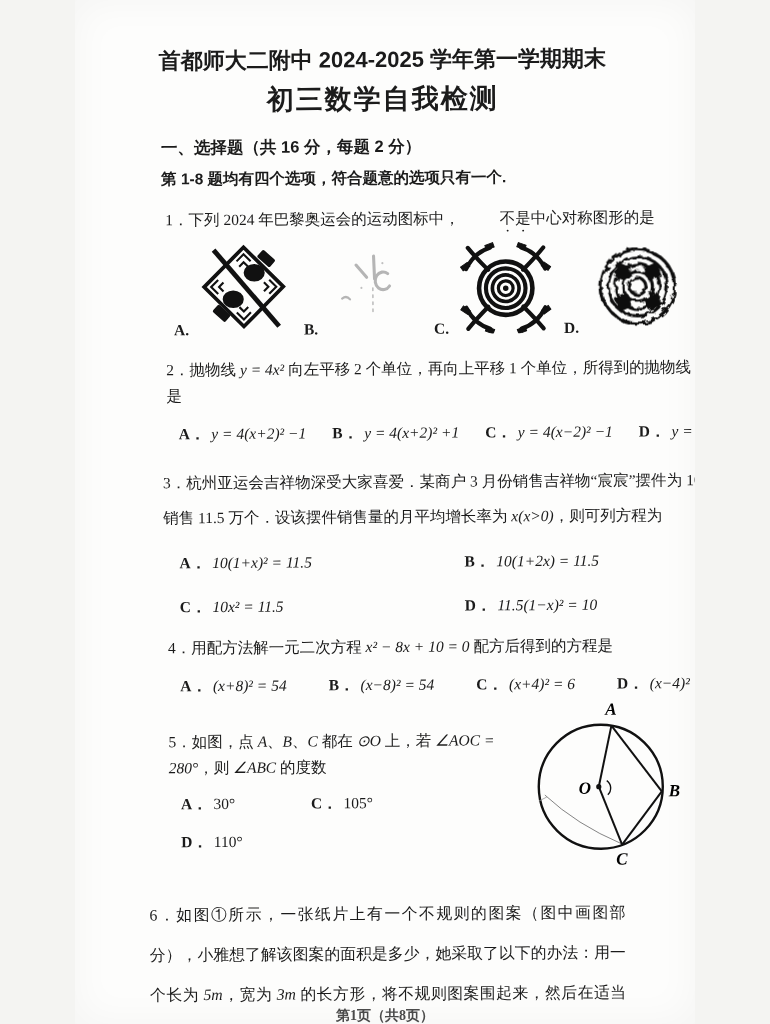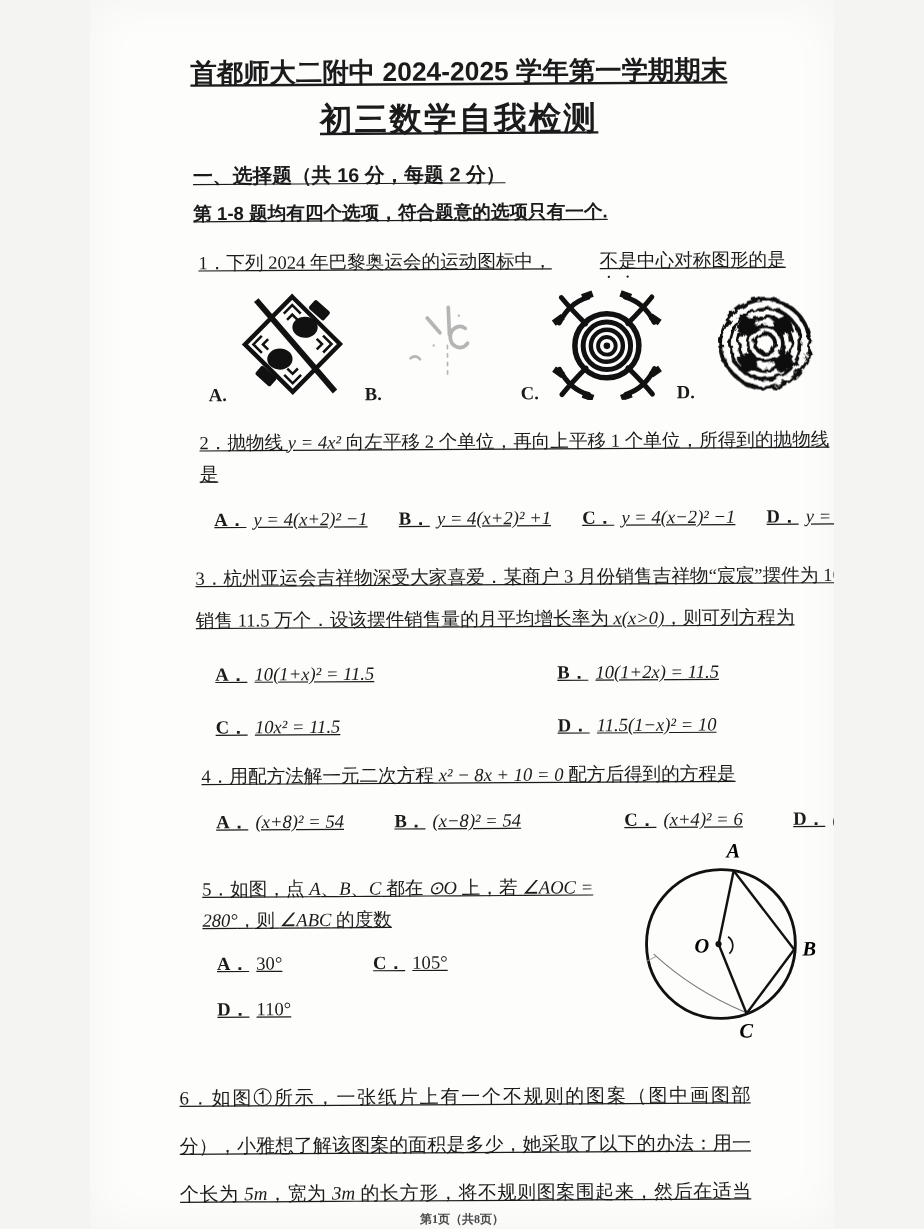--- a/index.html
+++ b/index.html
@@ -5,21 +5,20 @@
   html,body{margin:0;padding:0;background:#f4f4f2;}
   .sheet{
     position:relative;
     width:620px;height:1024px;
     margin:0 auto;
     background:#fdfdfc;
     overflow:hidden;
     font-family:"Liberation Serif", serif;
     color:#1b1b1b;
     box-shadow:inset 0 0 40px rgba(0,0,0,0.04);
-    text-decoration:underline;
   }
   .tilt{transform:rotate(-0.35deg);transform-origin:50% 40%;}
   .title1{margin:44px 0 0 0;text-align:center;font-family:"Liberation Sans",sans-serif;
     font-weight:700;font-size:22px;line-height:32px;}
   .title2{margin:4px 0 0 0;text-align:center;font-family:"Liberation Sans",sans-serif;
     font-weight:700;font-size:27px;line-height:38px;letter-spacing:2px;}
   .sec-head{margin:16px 0 0 88px;font-family:"Liberation Sans",sans-serif;
     font-weight:700;font-size:16.5px;line-height:24px;}
   .instr{margin:8px 0 0 88px;font-family:"Liberation Sans",sans-serif;
     font-weight:700;font-size:15.5px;line-height:24px;}
@@ -42,21 +41,21 @@
   .q5wrap{display:flex;margin:14px 0 0 0;}
   .q5left{width:520px;}
   .q5left .stem{margin-left:92px;}
   .q5grid{display:grid;grid-template-columns:130px 160px;row-gap:12px;
     margin:10px 0 0 104px;font-size:15.5px;line-height:26px;}
   .q5diag{width:185px;margin-top:-14px;}
   
   .q6{margin:14px 72px 0 72px;font-size:15.8px;line-height:40px;text-align:justify;}
   .footer{position:absolute;left:0;right:0;bottom:0;height:18px;overflow:hidden;
     text-align:center;color:#4a4a4a;filter:blur(0.6px);}
-  .footer span{font-size:10px;line-height:16px;font-weight:700;}
+  .footer span{font-size:14px;line-height:16px;font-weight:700;}
 </style>
 </head>
 <body>
 
 <div class="sheet">
   <div class="tilt">
 
     <div class="title1">首都师大二附中 2024-2025 学年第一学期期末</div>
     <div class="title2">初三数学自我检测</div>
 
@@ -178,21 +177,21 @@
       <span><span class="optlabel">A．</span><span class="math">10(1+x)² = 11.5</span></span>
       <span><span class="optlabel">B．</span><span class="math">10(1+2x) = 11.5</span></span>
       <span><span class="optlabel">C．</span><span class="math">10x² = 11.5</span></span>
       <span><span class="optlabel">D．</span><span class="math">11.5(1−x)² = 10</span></span>
     </div>
 
     <div class="stem" style="margin-top:14px;"><span>4．用配方法解一元二次方程 </span><span class="math">x² − 8x + 10 = 0</span><span> 配方后得到的方程是</span></div>
     <div class="optrow">
       <span class="opt" style="margin-right:42px;"><span class="optlabel">A．</span><span class="math">(x+8)² = 54</span></span>
       <span class="opt" style="margin-right:42px;"><span class="optlabel">B．</span><span class="math">(x−8)² = 54</span></span>
-      <span class="opt" style="margin-right:42px;margin-left:44px;"><span class="optlabel">C．</span><span class="math">(x+4)² = 6</span></span>
+      <span class="opt" style="margin-right:42px;"><span class="optlabel">C．</span><span class="math">(x+4)² = 6</span></span>
       <span class="opt"><span class="optlabel">D．</span><span class="math">(x−4)² = 6</span></span>
     </div>
 
     <div class="q5wrap">
       <div class="q5left">
         <div class="stem"><span>5．如图，点 </span><span class="math">A</span><span>、</span><span class="math">B</span><span>、</span><span class="math">C</span><span> 都在 </span><span class="math">⊙O</span><span> 上，若 </span><span class="math">∠AOC = 280°</span><span>，则 </span><span class="math">∠ABC</span><span> 的度数</span></div>
         <div class="q5grid">
           <span><span class="optlabel">A．</span><span>30°</span></span>
           <span><span class="optlabel">C．</span><span>105°</span></span>
           <span><span class="optlabel">D．</span><span>110°</span></span>

